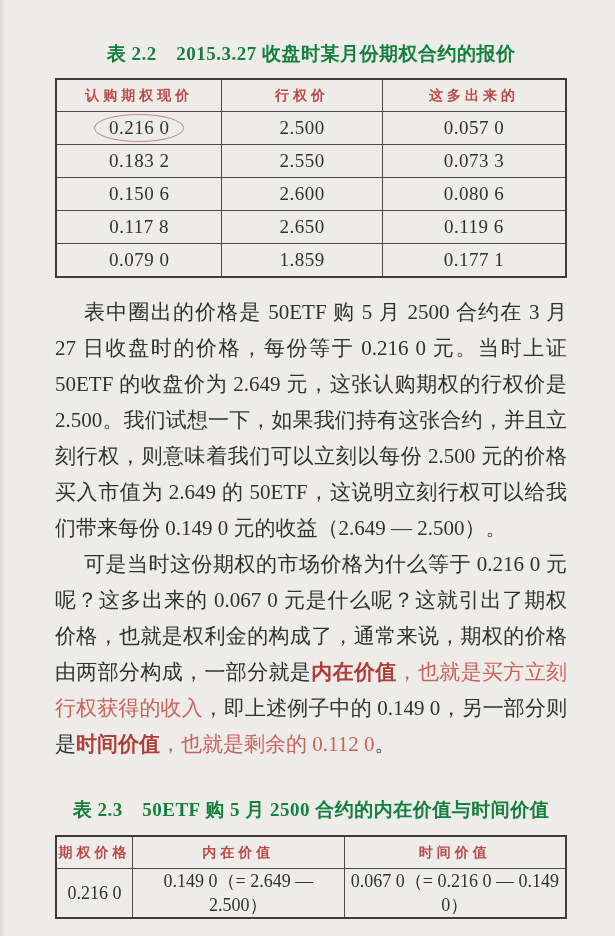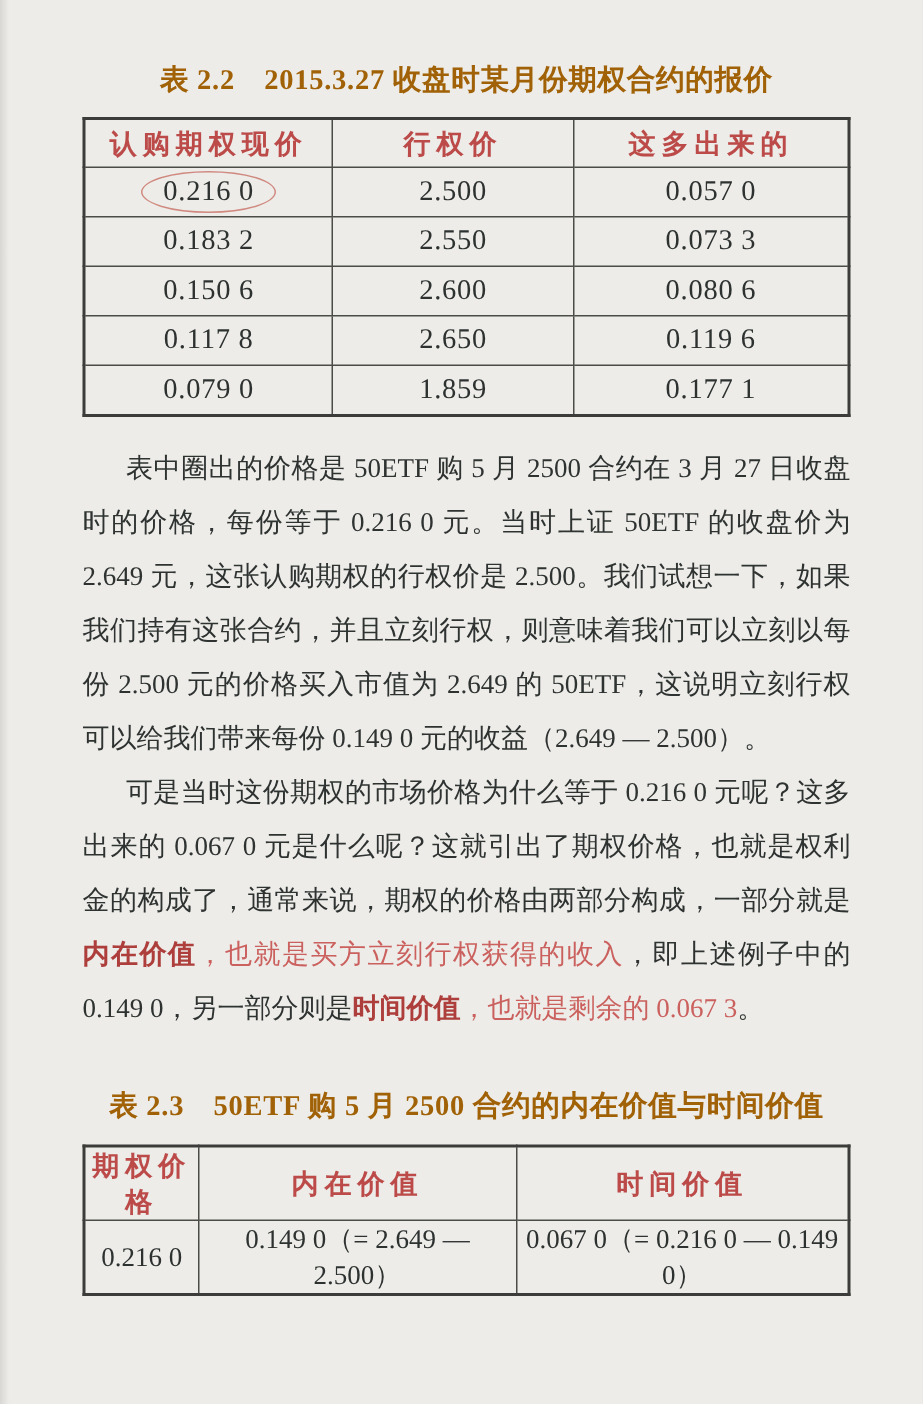--- a/index.html
+++ b/index.html
@@ -26,40 +26,40 @@
     background: linear-gradient(90deg, rgba(120,120,118,0.18), rgba(120,120,118,0));
   }
   .content {
     margin-left: 55px;
     margin-right: 48px;
   }
   .caption {
     text-align: center;
     font-weight: bold;
     font-size: 19px;
-    color: #a16207;
+    color: #15803d;
     letter-spacing: 0.5px;
     line-height: 24px;
   }
   table {
     border-collapse: collapse;
     width: 100%;
     background: transparent;
   }
   .t22 { margin-top: 12px; }
   .t23 { margin-top: 13px; }
   th, td {
     border: 1px solid #4b4b49;
     text-align: center;
     padding: 0;
   }
   table { border: 2px solid #3c3c3a; }
   .t22 th, .t23 th {
     height: 31px;
-    font-size: 18px;
+    font-size: 14px;
     font-weight: 600;
     letter-spacing: 4px;
     color: #bb4a48;
   }
   .t22 td {
     height: 32px;
     font-size: 19px;
     color: #2d3230;
     letter-spacing: 0.5px;
   }
@@ -70,21 +70,21 @@
   }
   .circled {
     display: inline-block;
     padding: 2px 14px;
     border: 1.5px solid #d0897f;
     border-radius: 50%;
   }
   .bodytext { margin-top: 16px; }
   .para {
     margin: 0;
-    font-size: 18px;
+    font-size: 21px;
     line-height: 36px;
     text-align: justify;
     text-indent: 29px;
     color: #2e3331;
   }
   .seg-red { color: #cb615e; }
   .seg-red-bold { color: #ad3e3b; font-weight: bold; }
   .caption-2 { margin-top: 36px; }
 </style>
 </head>
@@ -128,21 +128,21 @@
           <tr>
             <td>0.079 0</td>
             <td>1.859</td>
             <td>0.177 1</td>
           </tr>
         </tbody>
     </table>
 
     <div class="bodytext">
       <p class="para" id="para-1"><span>表中圈出的价格是 50ETF 购 5 月 2500 合约在 3 月 27 日收盘时的价格，每份等于 0.216 0 元。当时上证 50ETF 的收盘价为 2.649 元，这张认购期权的行权价是 2.500。我们试想一下，如果我们持有这张合约，并且立刻行权，则意味着我们可以立刻以每份 2.500 元的价格买入市值为 2.649 的 50ETF，这说明立刻行权可以给我们带来每份 0.149 0 元的收益（2.649 — 2.500）。</span></p>
-      <p class="para" id="para-2"><span>可是当时这份期权的市场价格为什么等于 0.216 0 元呢？这多出来的 0.067 0 元是什么呢？这就引出了期权价格，也就是权利金的构成了，通常来说，期权的价格由两部分构成，一部分就是</span><span class="seg-red-bold">内在价值</span><span class="seg-red">，也就是买方立刻行权获得的收入</span><span>，即上述例子中的 0.149 0，另一部分则是</span><span class="seg-red-bold">时间价值</span><span class="seg-red">，也就是剩余的 0.067 3</span><span>。</span></p>
+      <p class="para" id="para-2"><span>可是当时这份期权的市场价格为什么等于 0.216 0 元呢？这多出来的 0.067 0 元是什么呢？这就引出了期权价格，也就是权利金的构成了，通常来说，期权的价格由两部分构成，一部分就是</span><span class="seg-red-bold">内在价值</span><span class="seg-red">，也就是买方立刻行权获得的收入</span><span>，即上述例子中的 0.149 0，另一部分则是</span><span class="seg-red-bold">时间价值</span><span class="seg-red">，也就是剩余的 0.112 0</span><span>。</span></p>
     </div>
 
     <div class="caption caption-2">表 2.3　50ETF 购 5 月 2500 合约的内在价值与时间价值</div>
 
     <table class="t23">
       <thead>
         <tr>
           <th style="width:15%">期权价格</th>
           <th style="width:41.5%">内在价值</th>
           <th style="width:43.5%">时间价值</th>

